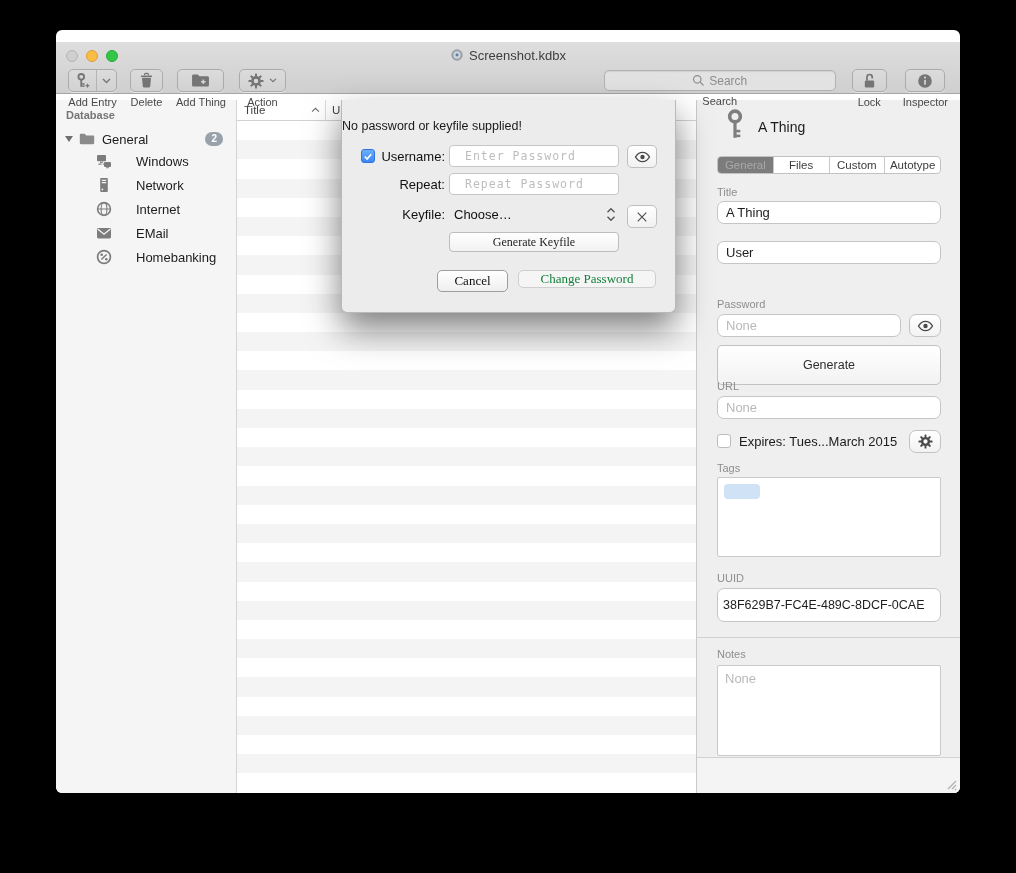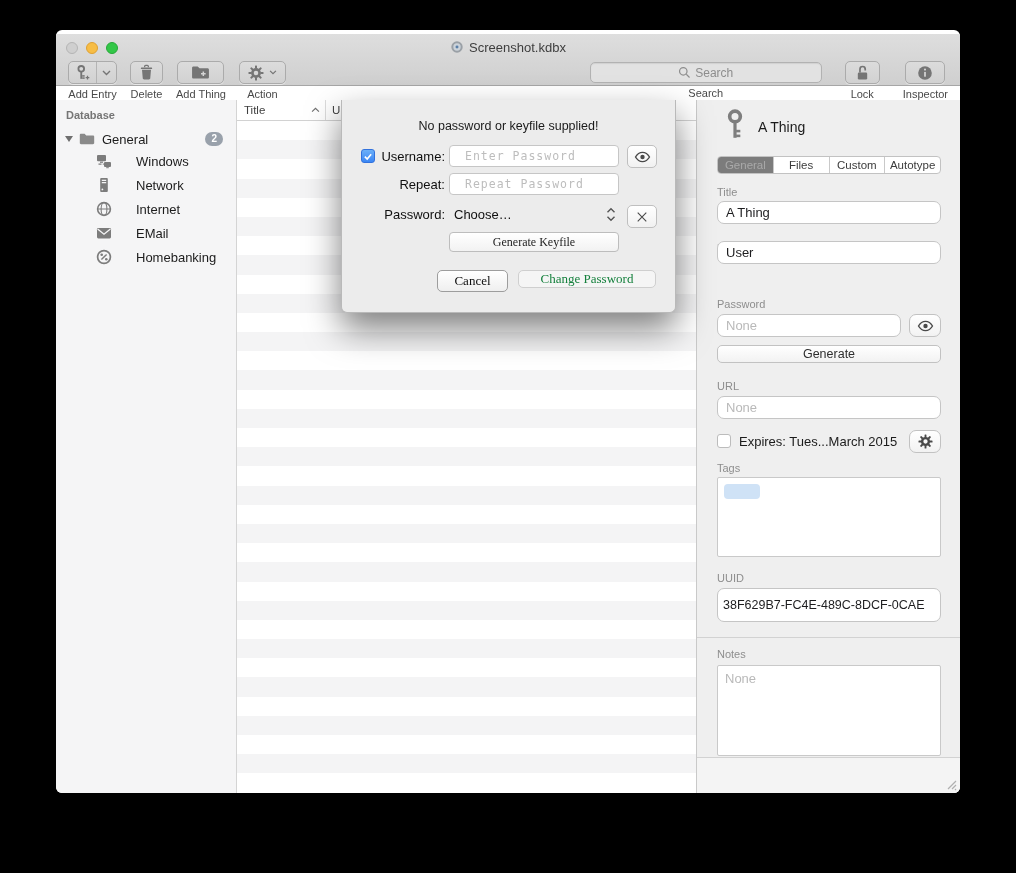--- a/index.html
+++ b/index.html
@@ -1,20 +1,20 @@
 <!DOCTYPE html>
 <html><head>
 <meta charset="utf-8">
 <style>
   * { box-sizing: border-box; margin: 0; padding: 0; }
   html,body { width:1016px; height:873px; background:#000; font-family:"Liberation Sans",sans-serif; -webkit-font-smoothing:antialiased; }
   .window { position:absolute; left:56px; top:30px; width:904px; height:763px; border-radius:6px; overflow:hidden; background:#fff; box-shadow:0 30px 70px rgba(0,0,0,.65); }
 
   
-  .chrome { position:absolute; top:4px; left:0; right:0; height:52px; background:linear-gradient(#dedede,#cfcfcf); border-bottom:1px solid #a6a6a6; z-index:5; }
+  .chrome { position:absolute; top:12px; left:0; right:0; height:52px; background:linear-gradient(#dedede,#cfcfcf); border-bottom:1px solid #a6a6a6; z-index:5; }
   .titlebar { height:26px; display:flex; align-items:center; justify-content:center; gap:5px; }
   .win-title { font-size:13px; color:#3e3e3e; }
   .tl-group { position:absolute; top:8px; left:10px; display:flex; gap:8px; }
   .tl { width:12px; height:12px; border-radius:50%; }
   .tl-close { background:#cfcfcf; border:1px solid #b5b5b5; }
   .tl-min { background:#f7bd45; border:1px solid #dfa133; }
   .tl-zoom { background:#33c748; border:1px solid #27a939; }
   .toolbar { position:absolute; top:24px; left:0; right:0; height:46px; display:flex; justify-content:space-between; padding:0 12px; }
   .tool-group { display:flex; gap:13px; align-items:flex-start; }
   .tool-item { display:flex; flex-direction:column; align-items:center; }
@@ -66,21 +66,21 @@
   .tags-box { position:absolute; left:20px; top:377px; width:224px; height:80px; background:#fff; border:1px solid #c9c9c9; border-radius:2px; padding:6px; }
   .tag-chip { width:36px; height:15px; background:#cfe2f6; border-radius:4px; }
   .insp-divider { position:absolute; left:0; right:0; height:1px; background:#d2d2d2; }
   .notes-area { position:absolute; left:20px; top:565px; width:224px; height:91px; border:1px solid #c9c9c9; border-radius:2px; background:#fff; resize:none; font-family:"Liberation Sans",sans-serif; font-size:13px; color:#1d1d1f; padding:5px 7px; outline:none; }
   .notes-area::placeholder { color:#b9b9b9; }
   .insp-footer { position:absolute; left:0; right:0; top:658px; bottom:0; background:#f4f4f4; }
   .grip { position:absolute; right:2px; bottom:2px; }
 
   
   .dialog { position:absolute; left:285px; top:70px; width:335px; height:213px; background:#ececec; border:1px solid #b9b9b9; border-top:none; border-radius:0 0 6px 6px; box-shadow:0 16px 34px rgba(0,0,0,.5); z-index:10; }
-  .dlg-msg { position:absolute; top:19px; left:0; right:0; text-align:center; font-size:12.5px; color:#1a1a1a; }
+  .dlg-msg { position:absolute; top:19px; left:0; right:0; text-align:left; font-size:12.5px; color:#1a1a1a; }
   .dlg-label { position:absolute; left:35px; width:68px; font-size:13px; color:#101010; text-align:right; }
   .dlg-field { position:absolute; left:107px; width:170px; height:22px; border:1px solid #c6c6c6; border-radius:4px; background:#ffffff; font-family:"DejaVu Sans Mono",monospace; font-size:11.5px; letter-spacing:1px; padding:0 15px; color:#333; outline:none; }
   .dlg-field::placeholder { color:#bdbdbd; }
   .dlg-sq { position:absolute; left:285px; width:30px; height:23px; background:linear-gradient(#ffffff,#f1f1f1); border:1px solid #bfbfbf; border-radius:5px; display:flex; align-items:center; justify-content:center; color:#4a4a4a; }
   .dlg-cb { position:absolute; left:19px; top:49px; }
   .popup-value { position:absolute; left:112px; top:107px; font-size:13px; color:#101010; }
   .popup-stepper { position:absolute; left:264px; top:107px; color:#555; }
   .btn { position:absolute; display:flex; align-items:center; justify-content:center; border-radius:5px; font-family:Liberation Serif, serif; font-size:13px; }
   .gen-keyfile { left:107px; top:132px; width:170px; height:20px; font-size:12px; color:#1c1c1c; background:linear-gradient(#fff,#f2f2f2); border:1px solid #bdbdbd; border-radius:4px; }
   .cancel { left:95px; top:170px; width:71px; height:22px; color:#0e0e0e; background:linear-gradient(#fff,#efefef); border:1px solid #9d9d9d; }
@@ -160,21 +160,21 @@
                 </g>
                 <circle cx="8" cy="8" r="3.6" fill="none" stroke="currentColor" stroke-width="2.6"></circle>
               </svg>
             <svg width="8" height="5" viewBox="0 0 9 6">
                 <path d="M1 1l3.5 3.5L8 1" stroke="currentColor" stroke-width="1.4" fill="none"></path>
               </svg>
           </div>
           <span class="tool-label">Action</span>
         </div>
       </div>
-      <div class="tool-group" style="gap:23px;">
+      <div class="tool-group" style="gap:16px;">
         <div class="tool-item">
           <div class="search-field">
             <svg width="13" height="13" viewBox="0 0 16 16">
                 <circle cx="6.5" cy="6.5" r="4.6" fill="none" stroke="currentColor" stroke-width="1.5"></circle>
                 <line x1="10.2" y1="10.2" x2="14.2" y2="14.2" stroke="currentColor" stroke-width="1.5"></line>
               </svg>
             <span>Search</span>
           </div>
           <span class="tool-label">Search</span>
         </div>
@@ -341,21 +341,21 @@
       <input class="ifield" style="top: 141px;" value="User">
 
       <span class="ilabel" style="top:198px;">Password</span>
       <input class="ifield" style="top: 214px; width: 184px;" placeholder="None">
       <div class="sq-btn" style="top:214px;">
         <svg width="17" height="12" viewBox="0 0 16 12">
             <path d="M1 6s2.7-4.6 7-4.6S15 6 15 6s-2.7 4.6-7 4.6S1 6 1 6z" fill="none" stroke="currentColor" stroke-width="1.4"></path>
             <circle cx="8" cy="6" r="2.2" fill="currentColor"></circle>
           </svg>
       </div>
-      <button class="ibtn" style="top:245px; left:20px; width:224px; height:18px;">Generate</button>
+      <button class="ibtn" style="top:245px; left:20px; width:224px; height:40px;">Generate</button>
 
       <span class="ilabel" style="top:280px;">URL</span>
       <input class="ifield" style="top: 296px;" placeholder="None">
 
       <div class="expires-row">
         <span class="cb unchecked"></span>
         <span class="expires-label">Expires: Tues...March 2015</span>
       </div>
       <div class="sq-btn" style="top:330px;">
         <svg width="15" height="15" viewBox="0 0 16 16">
@@ -407,21 +407,21 @@
     <div class="dlg-sq" style="top:45px;">
       <svg width="17" height="12" viewBox="0 0 16 12">
           <path d="M1 6s2.7-4.6 7-4.6S15 6 15 6s-2.7 4.6-7 4.6S1 6 1 6z" fill="none" stroke="currentColor" stroke-width="1.4"></path>
           <circle cx="8" cy="6" r="2.2" fill="currentColor"></circle>
         </svg>
     </div>
 
     <span class="dlg-label" style="top:77px;">Repeat:</span>
     <input class="dlg-field" style="top: 73px;" placeholder="Repeat Password">
 
-    <span class="dlg-label" style="top:107px;">Password:</span>
+    <span class="dlg-label" style="top:107px;">Keyfile:</span>
     <span class="popup-value">Choose…</span>
     <svg class="popup-stepper" width="10" height="15" viewBox="0 0 10 15">
         <path d="M1.5 5.3L5 1.8l3.5 3.5M1.5 9.7L5 13.2l3.5-3.5" stroke="currentColor" stroke-width="1.4" fill="none"></path>
       </svg>
     <div class="dlg-sq" style="top:105px;">
       <svg width="12" height="12" viewBox="0 0 14 14">
           <path d="M2 2l10 10M12 2L2 12" stroke="currentColor" stroke-width="1.3" fill="none"></path>
         </svg>
     </div>
 

